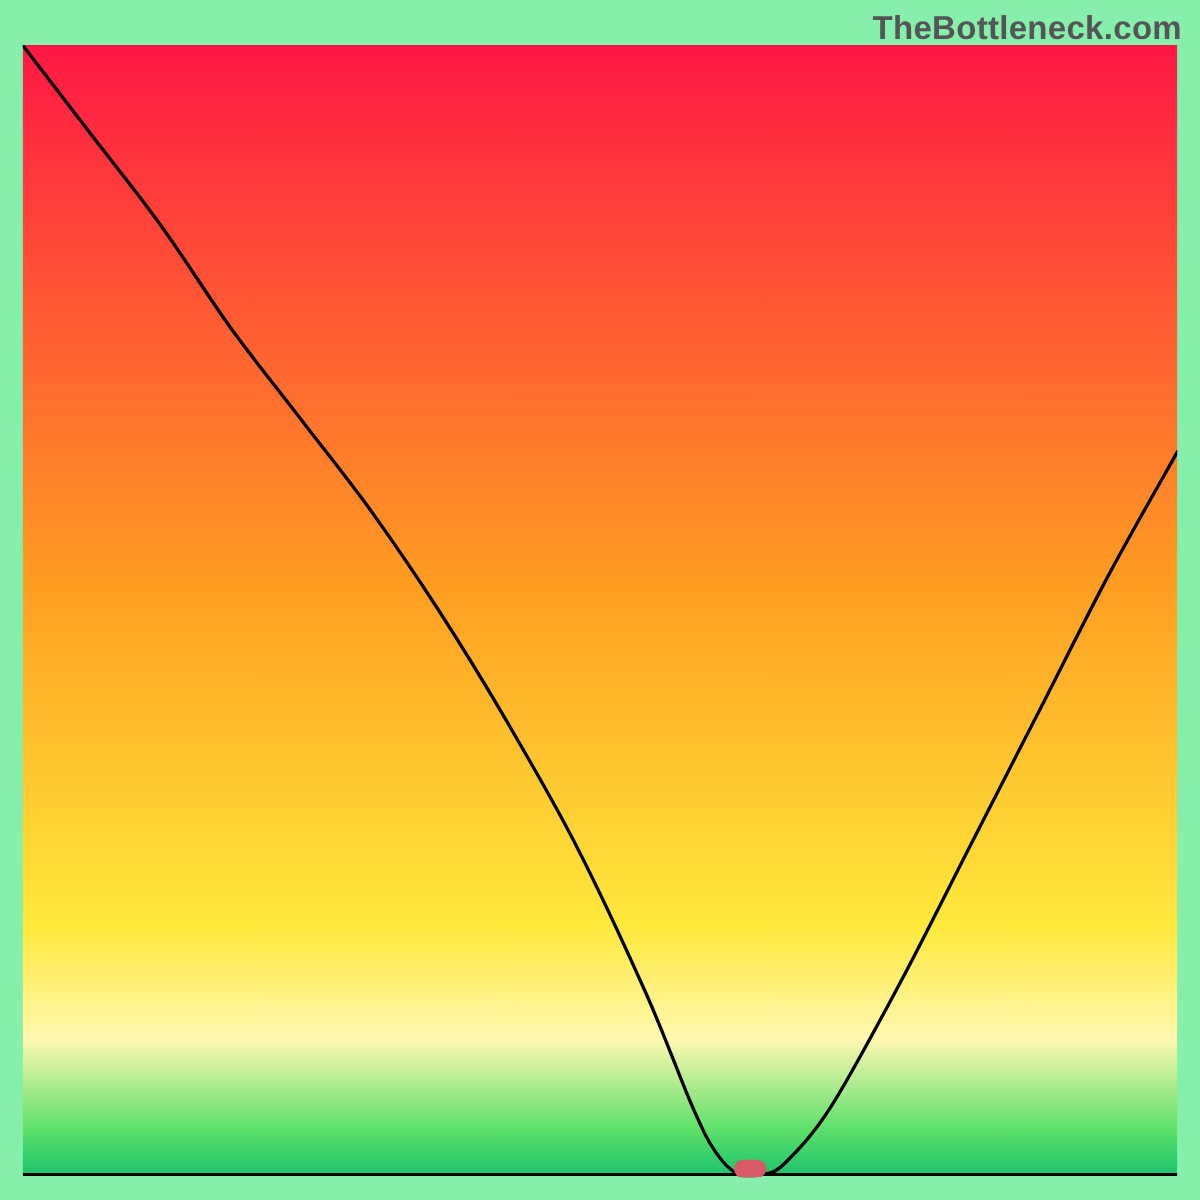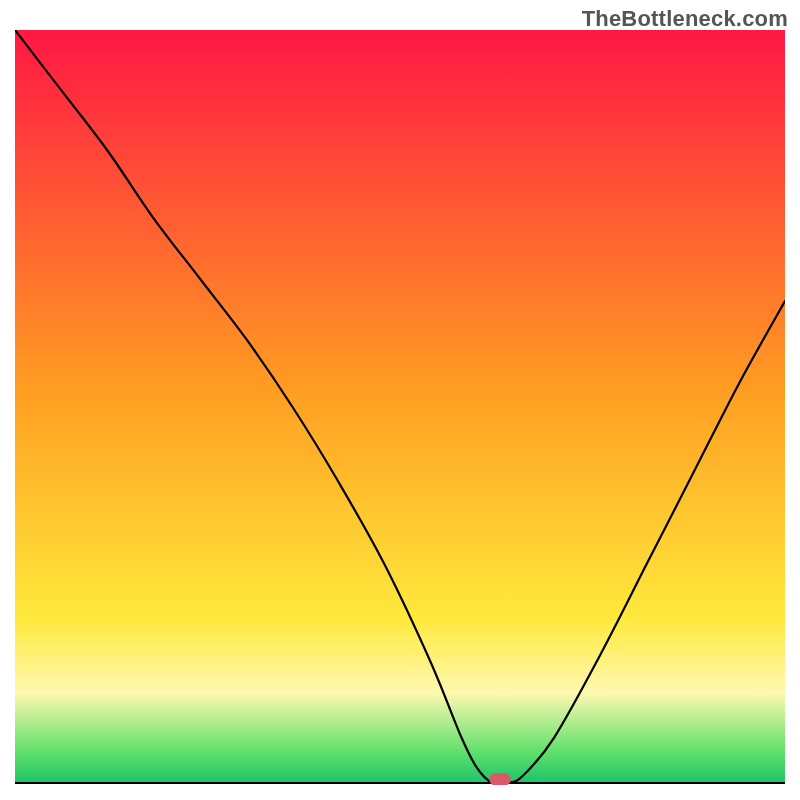--- a/index.html
+++ b/index.html
@@ -8,21 +8,21 @@
     width: 800px;
     height: 800px;
     background: #000;
     overflow: hidden;
     font-family: Arial, Helvetica, sans-serif;
   }
   .frame {
     position: relative;
     width: 800px;
     height: 800px;
-    background: #ffffff;
+    background: #86efac;
   }
   .watermark {
     position: absolute;
     top: 6px;
     right: 12px;
     color: #555;
     font-size: 22px;
     font-weight: 600;
     letter-spacing: 0.2px;
     user-select: none;

